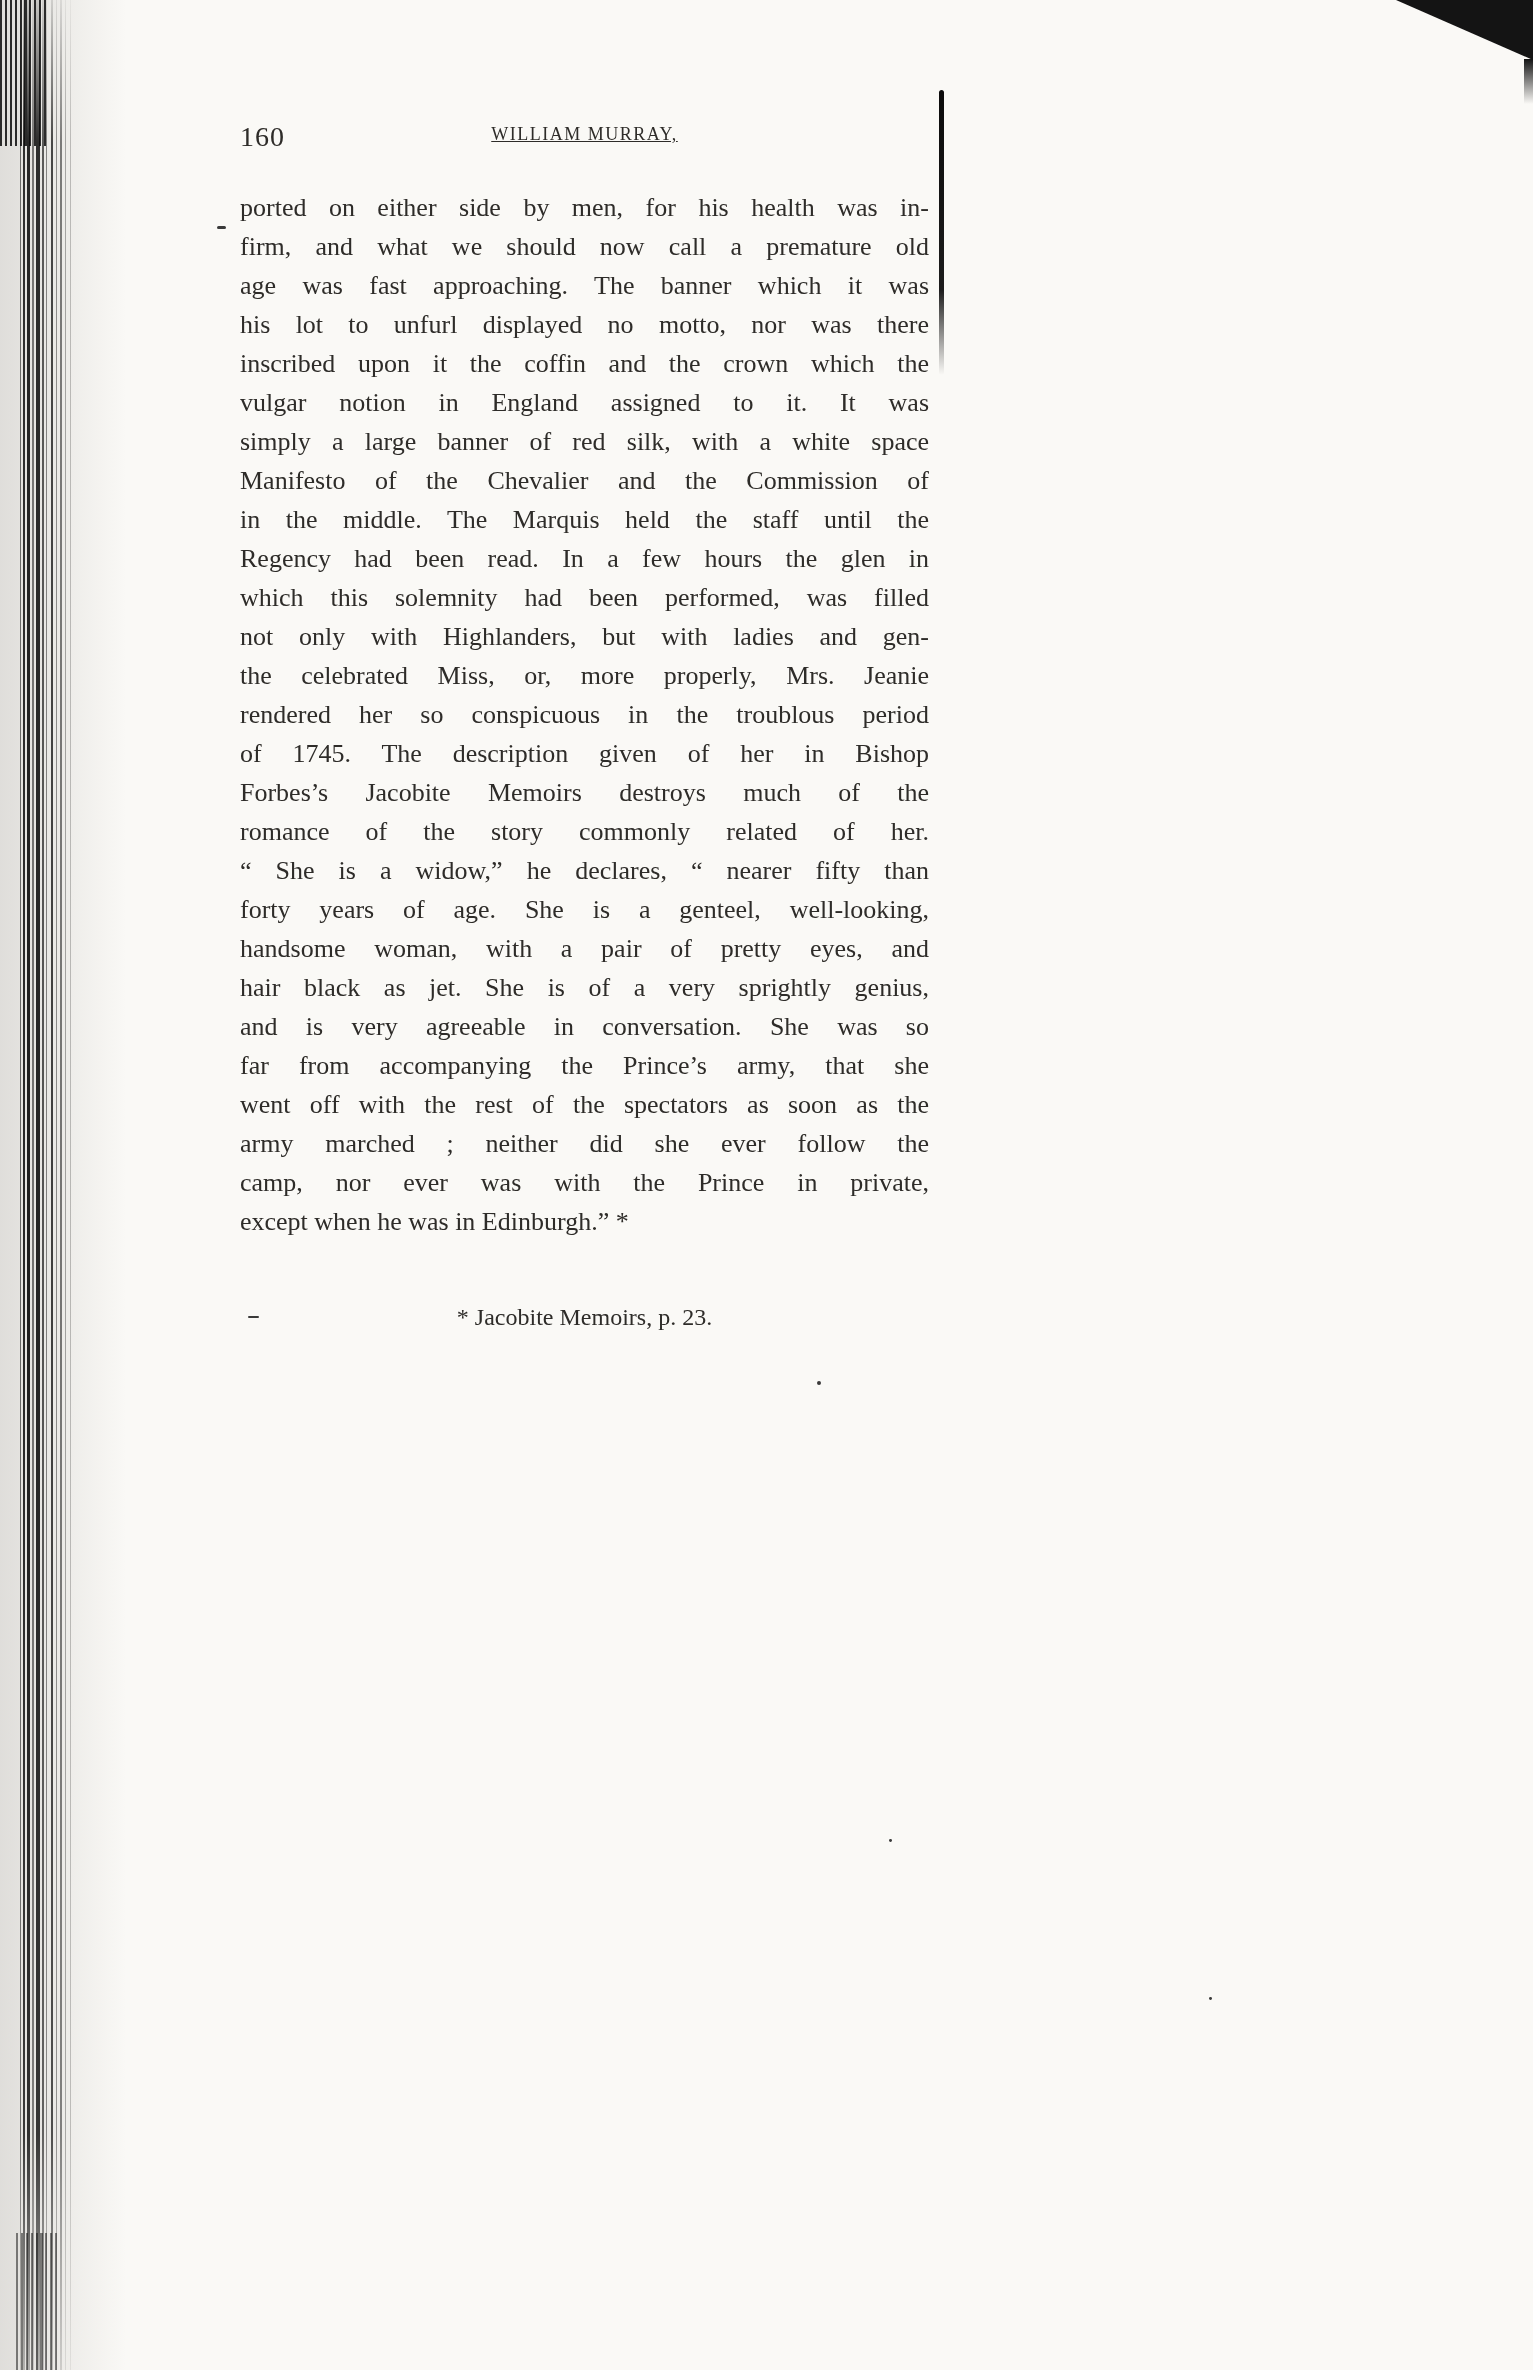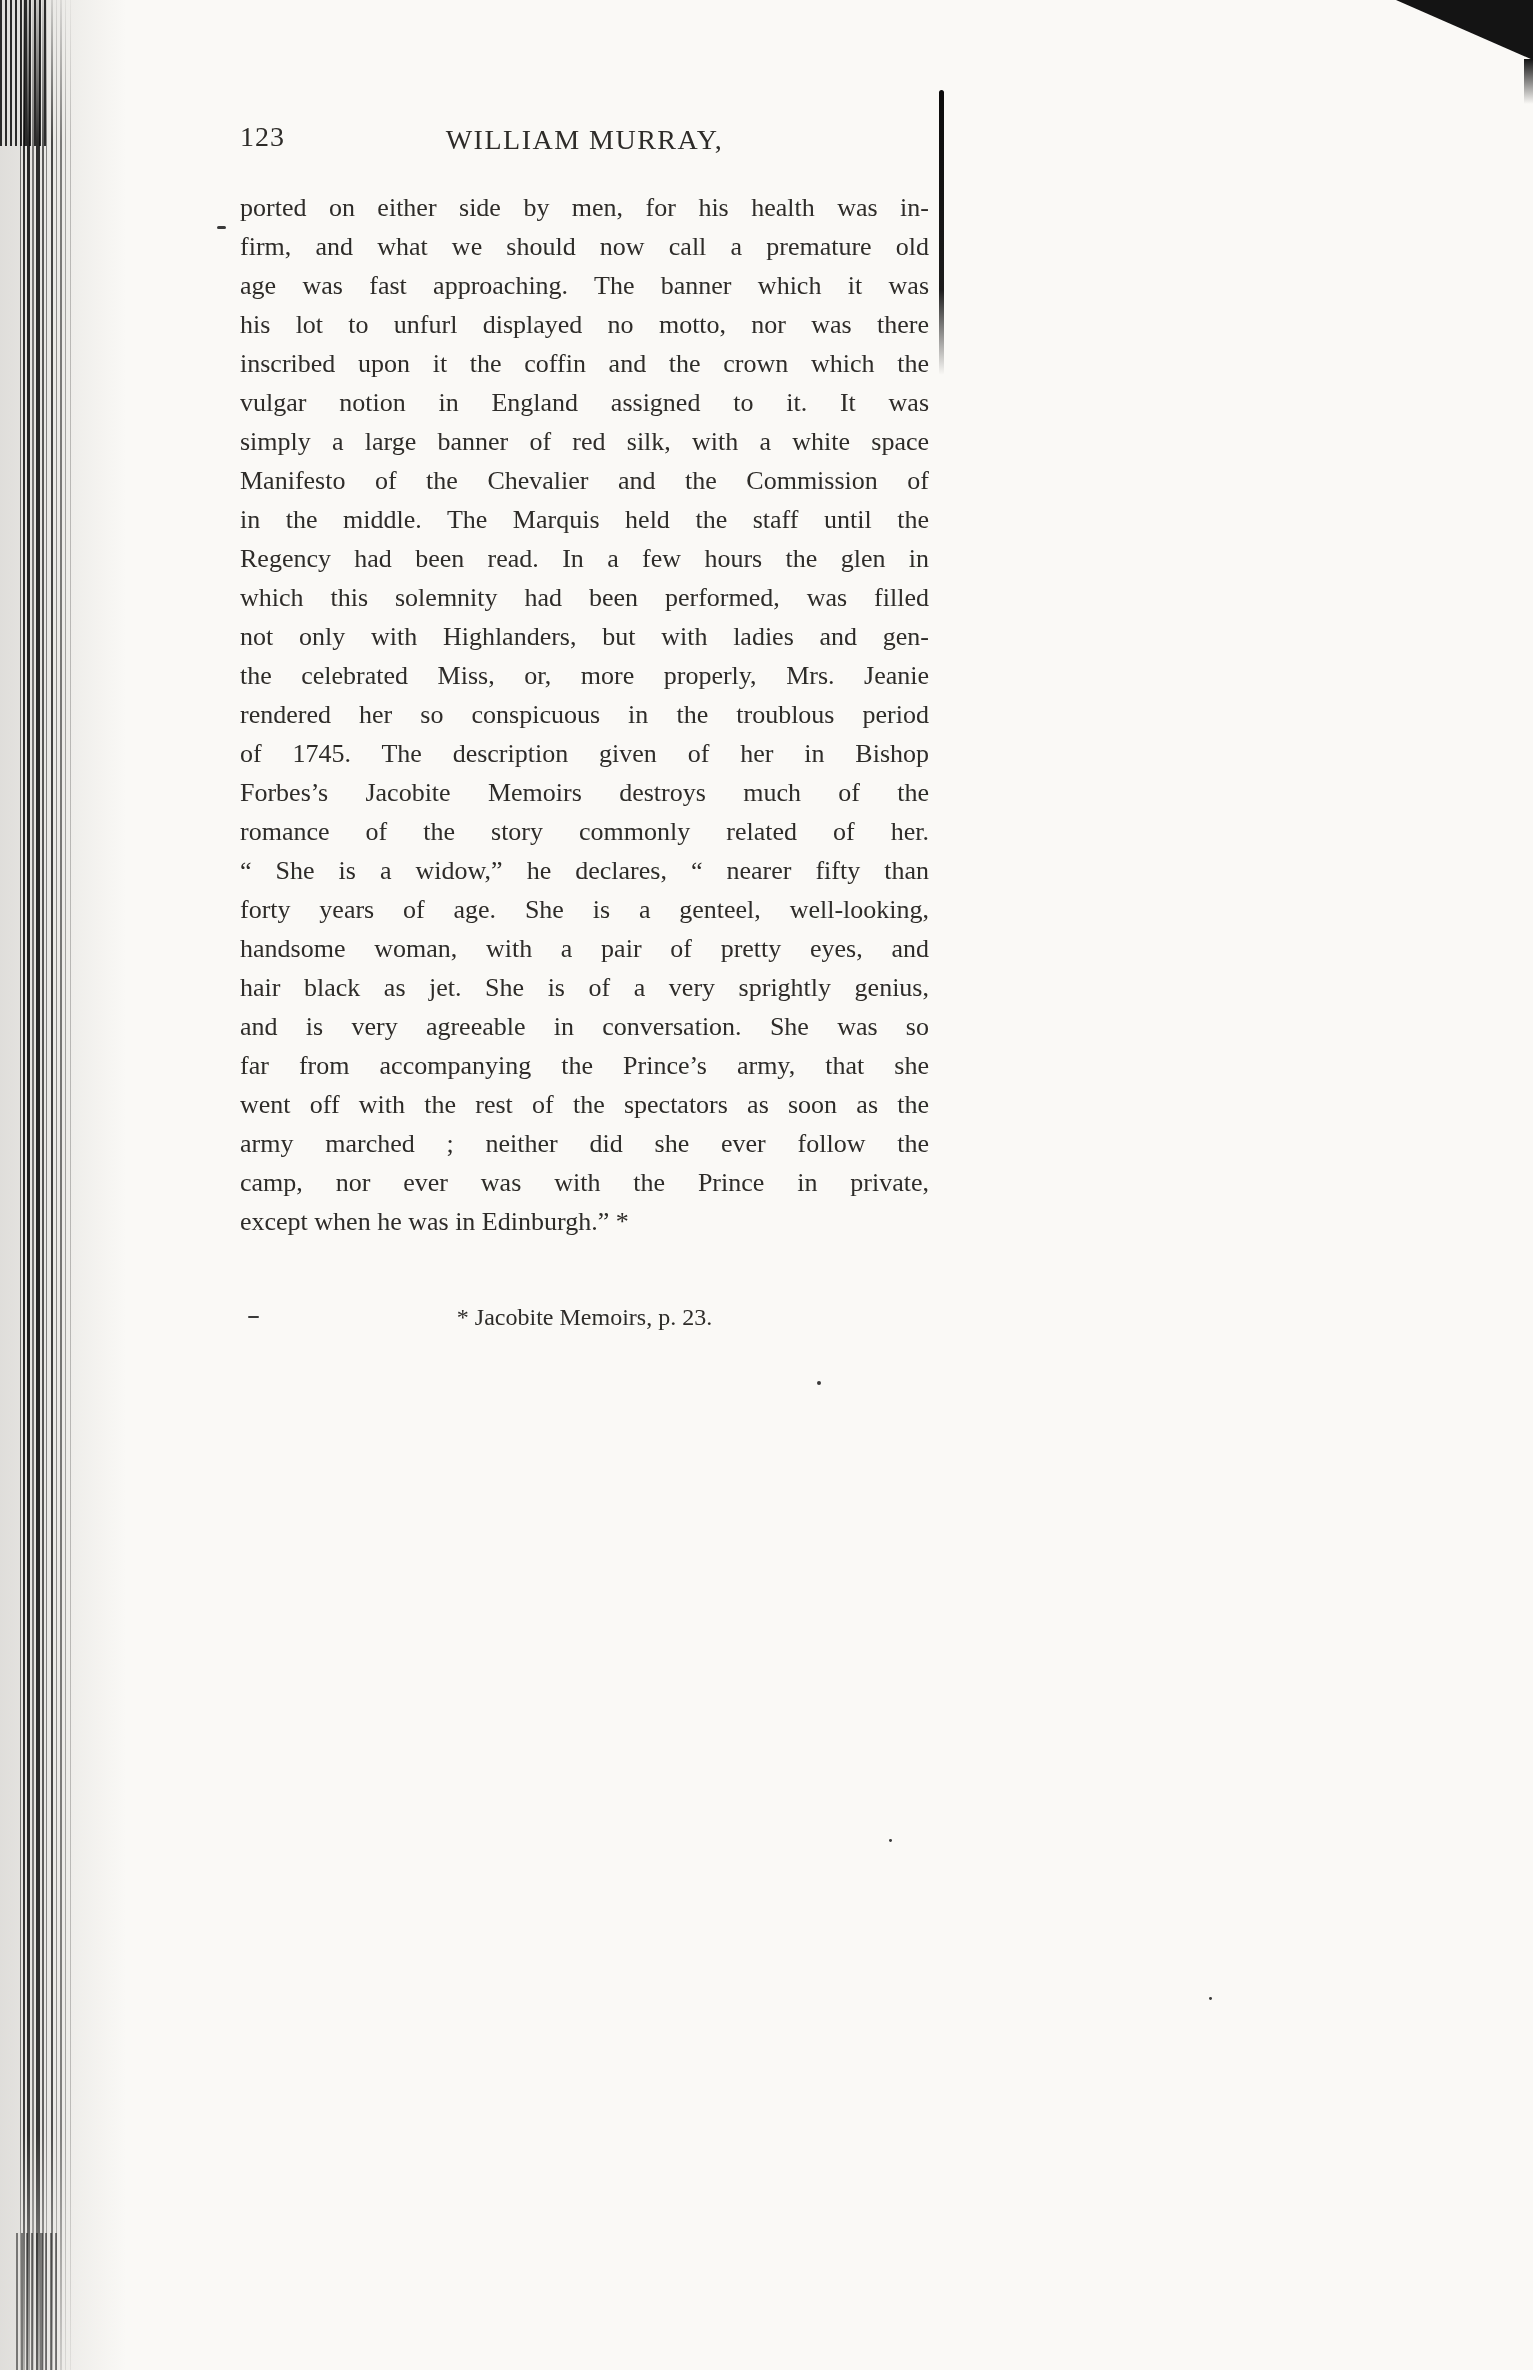--- a/index.html
+++ b/index.html
@@ -101,22 +101,23 @@
   .page-number {
     position: absolute;
     left: 0; top: 0;
     font-size: 28px;
     letter-spacing: 1px;
   }
   .running-header {
     position: absolute;
     left: 0; right: 0; top: 2.9px;
     text-align: center;
-    font-size: 28px;
+    font-size: 18px;
     letter-spacing: 1.5px;
+    text-decoration: underline;
   }
   .body-text {
     position: absolute;
     left: 240px; top: 188px;
     width: 689px;
     font-size: 26px;
     line-height: 39px;
   }
   .line {
     text-align: justify;
@@ -155,21 +156,21 @@
   <div class="corner-fold"></div>
   <div class="corner-sliver"></div>
   <div class="page-edge-line"></div>
   <div class="speck sp1"></div>
   <div class="speck sp2"></div>
   <div class="speck sp3"></div>
   <div class="speck sp4"></div>
   <div class="speck sp5"></div>
 
   <div class="running-head-row">
-    <span class="page-number">123</span>
+    <span class="page-number">160</span>
     <span class="running-header">WILLIAM MURRAY,</span>
   </div>
 
   <div class="body-text">
       <div class="line">ported on either side by men, for his health was in-</div>
       <div class="line">firm, and what we should now call a premature old</div>
       <div class="line">age was fast approaching. The banner which it was</div>
       <div class="line">his lot to unfurl displayed no motto, nor was there</div>
       <div class="line">inscribed upon it the coffin and the crown which the</div>
       <div class="line">vulgar notion in England assigned to it. It was</div>

